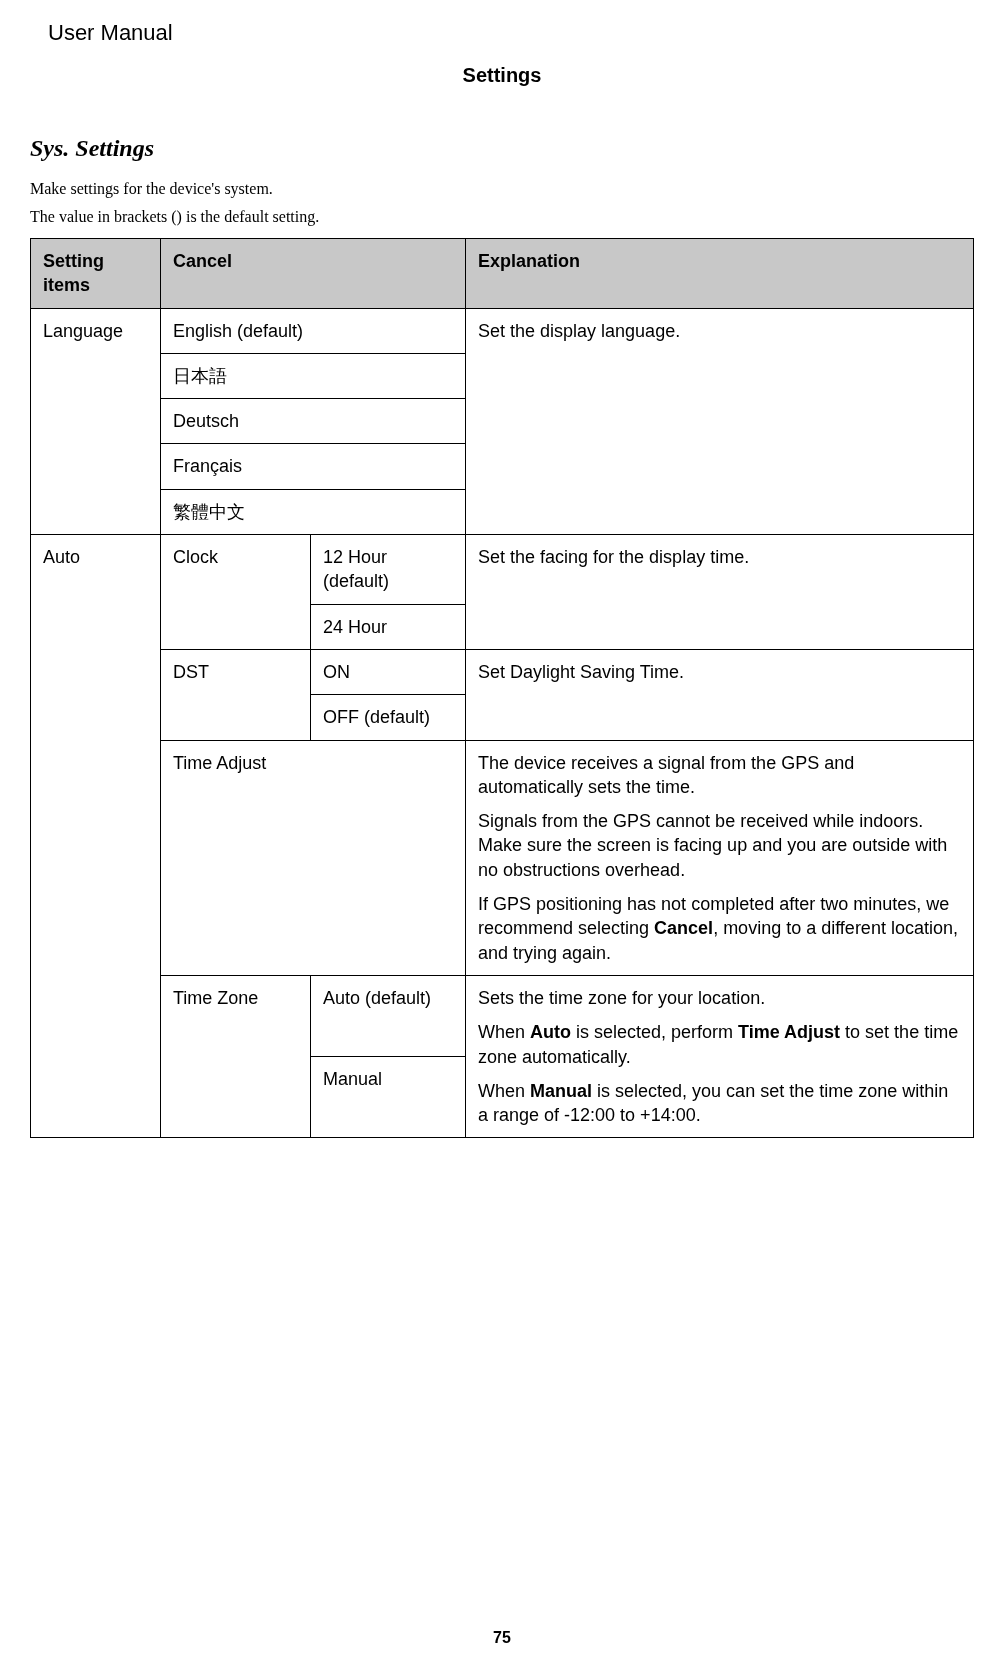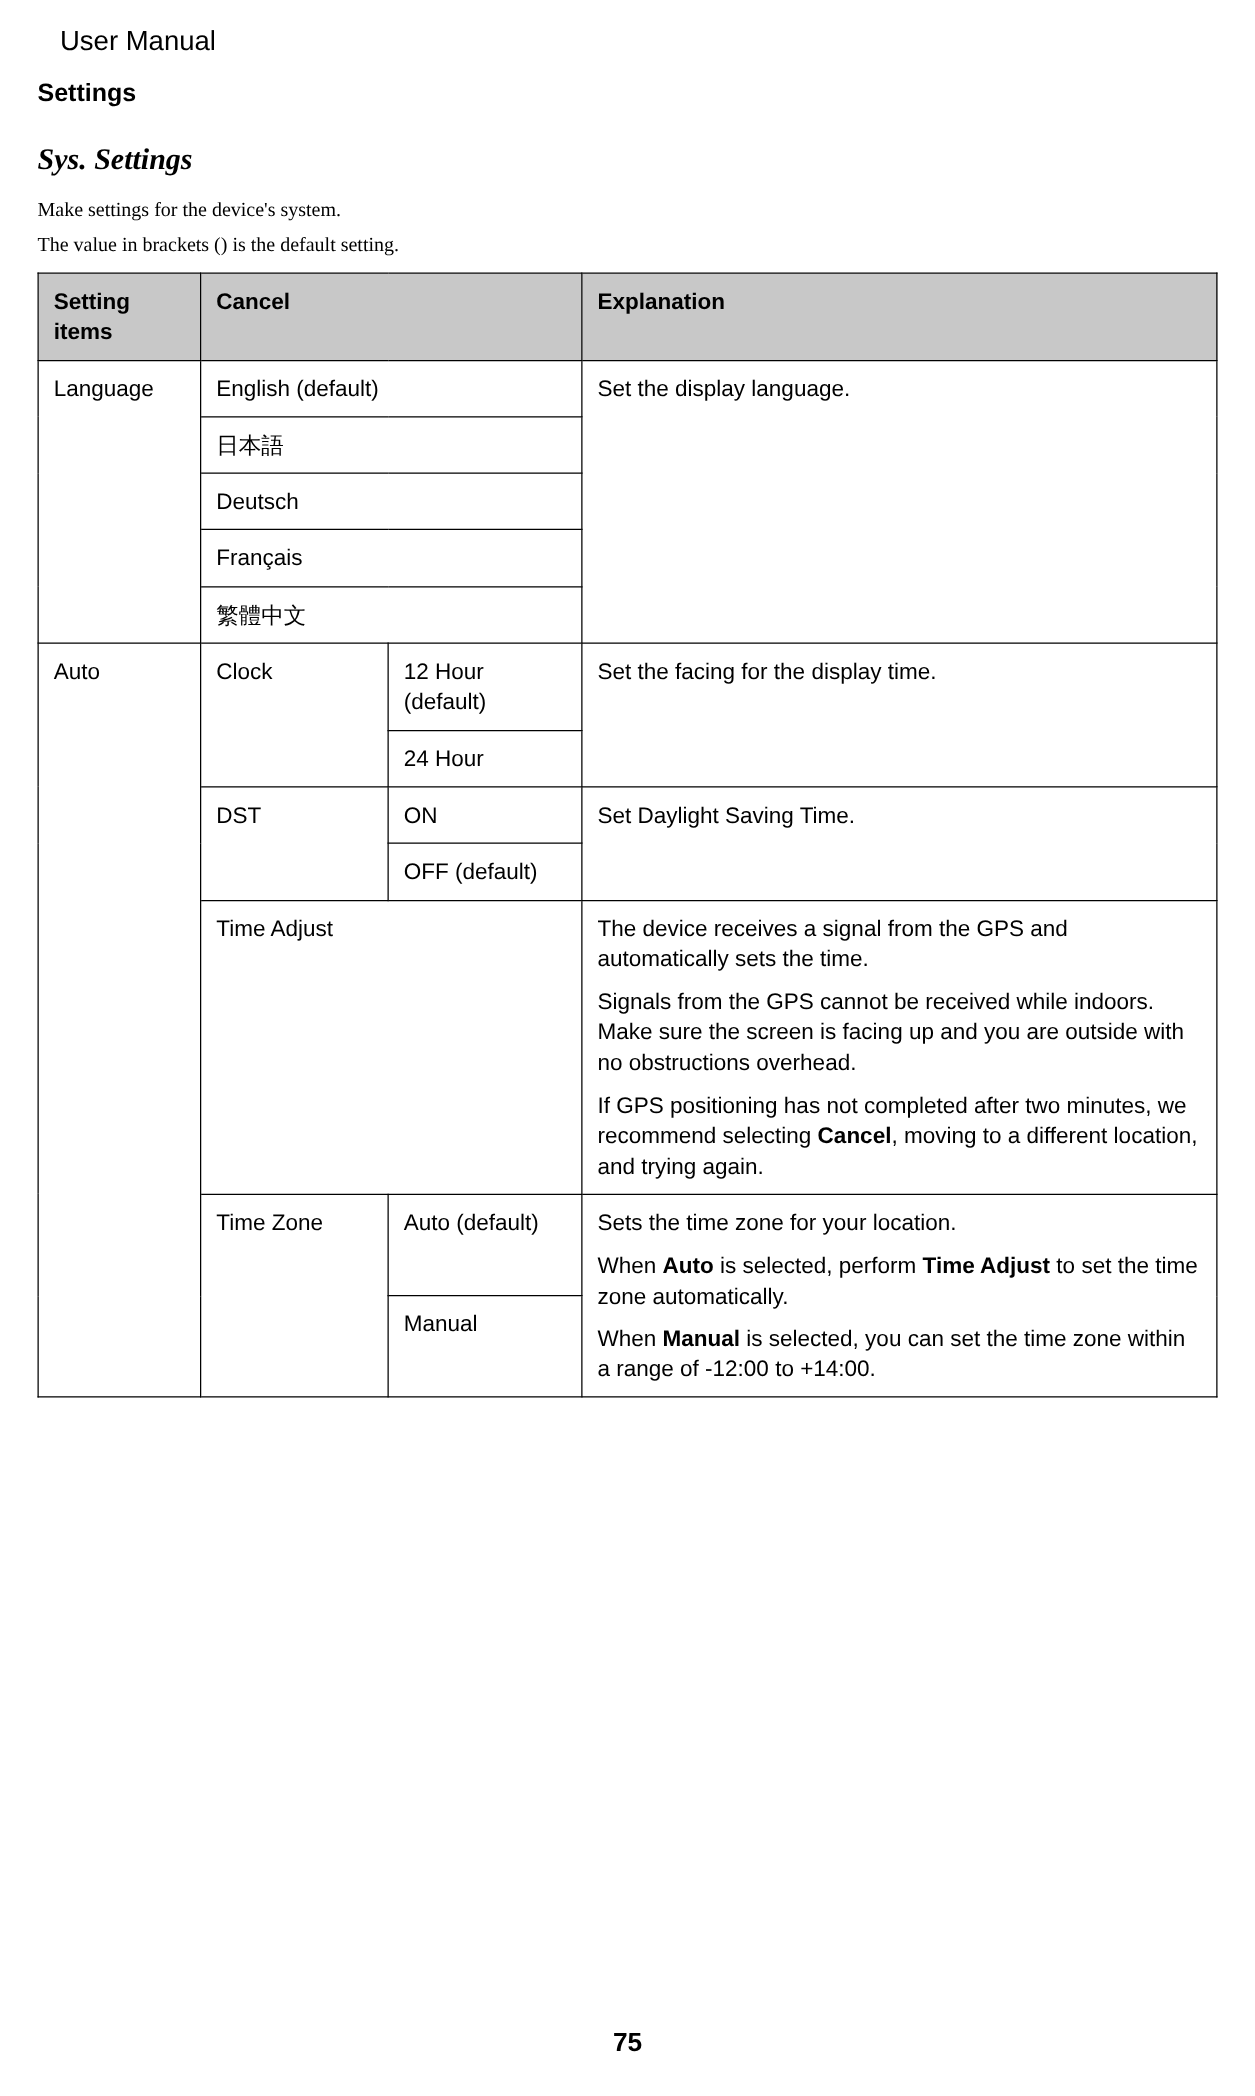--- a/index.html
+++ b/index.html
@@ -18,21 +18,22 @@
     }
     .header-title {
       font-size: 22px;
       font-weight: 400;
       margin-left: 18px;
       margin-bottom: 18px;
     }
     .chapter-title {
       font-size: 20px;
       font-weight: 700;
-      margin-bottom: 28px;
+      text-align: center;
+      margin-bottom: 48px;
     }
     .section-heading {
       font-size: 24px;
       font-weight: 700;
       margin-bottom: 18px;
       font-family: Georgia, "Times New Roman", serif;
       font-style: italic;
     }
     .intro-p {
       font-size: 16px;
@@ -75,21 +76,21 @@
     .bold {
       font-weight: 700;
     }
     .page-number {
       position: absolute;
       bottom: 30px;
       left: 0;
       right: 0;
       text-align: center;
       font-weight: 700;
-      font-size: 21px;
+      font-size: 16px;
     }
     .cjk {
       font-size: 16px;
     }
   </style>
 </head>
 <body>
 
 <div class="header-title">User Manual</div>
 <div class="chapter-title">Settings</div>

